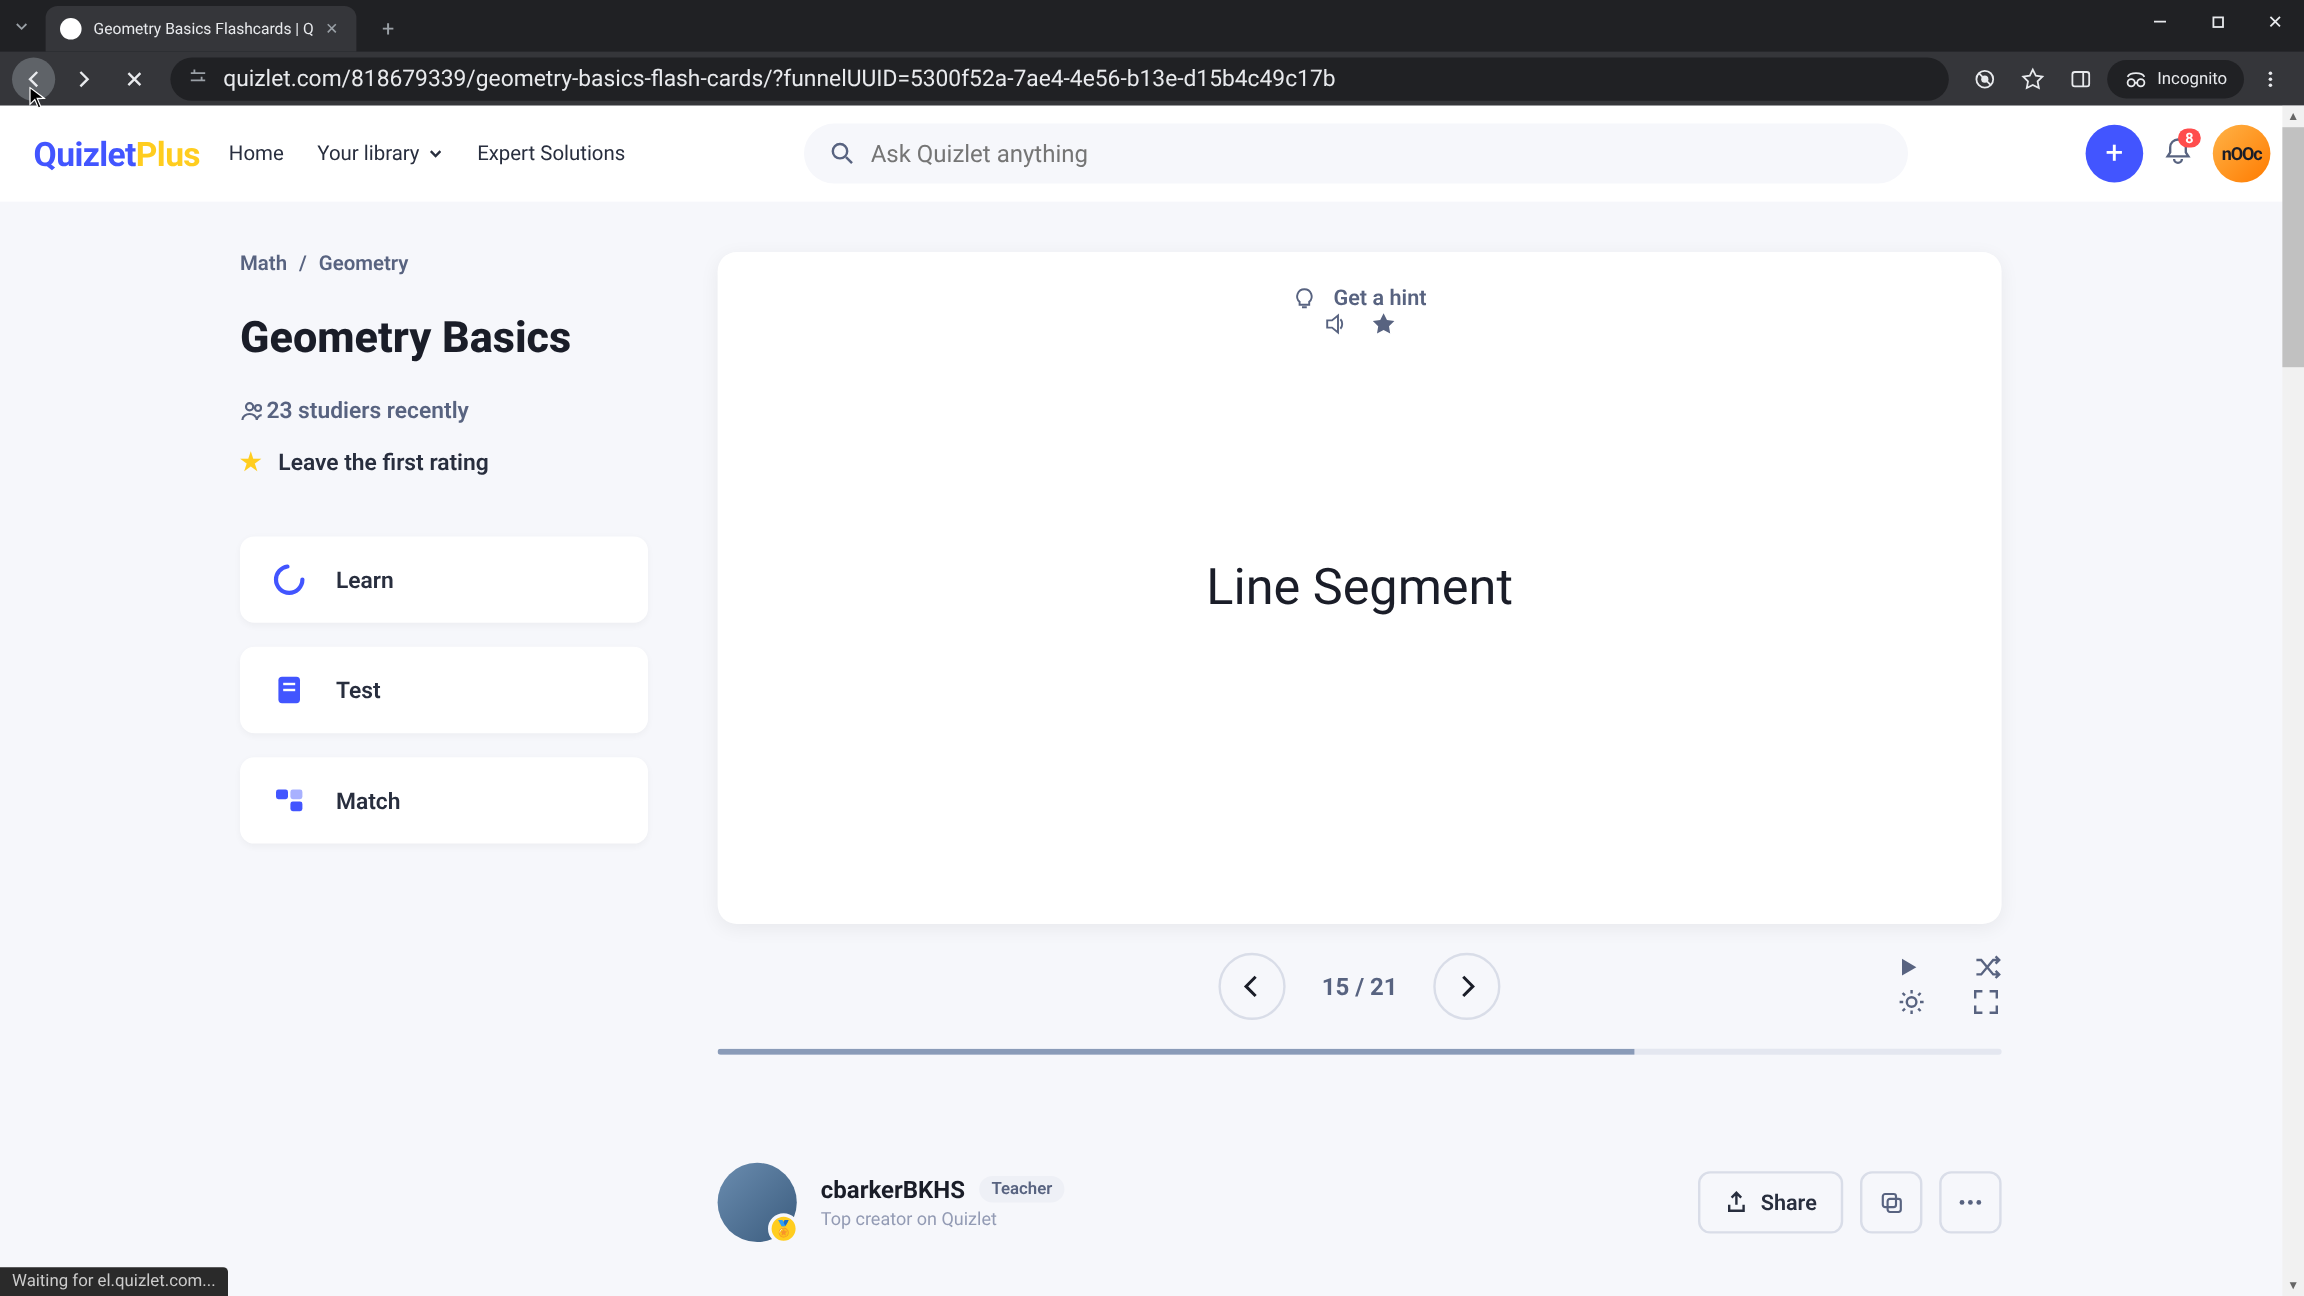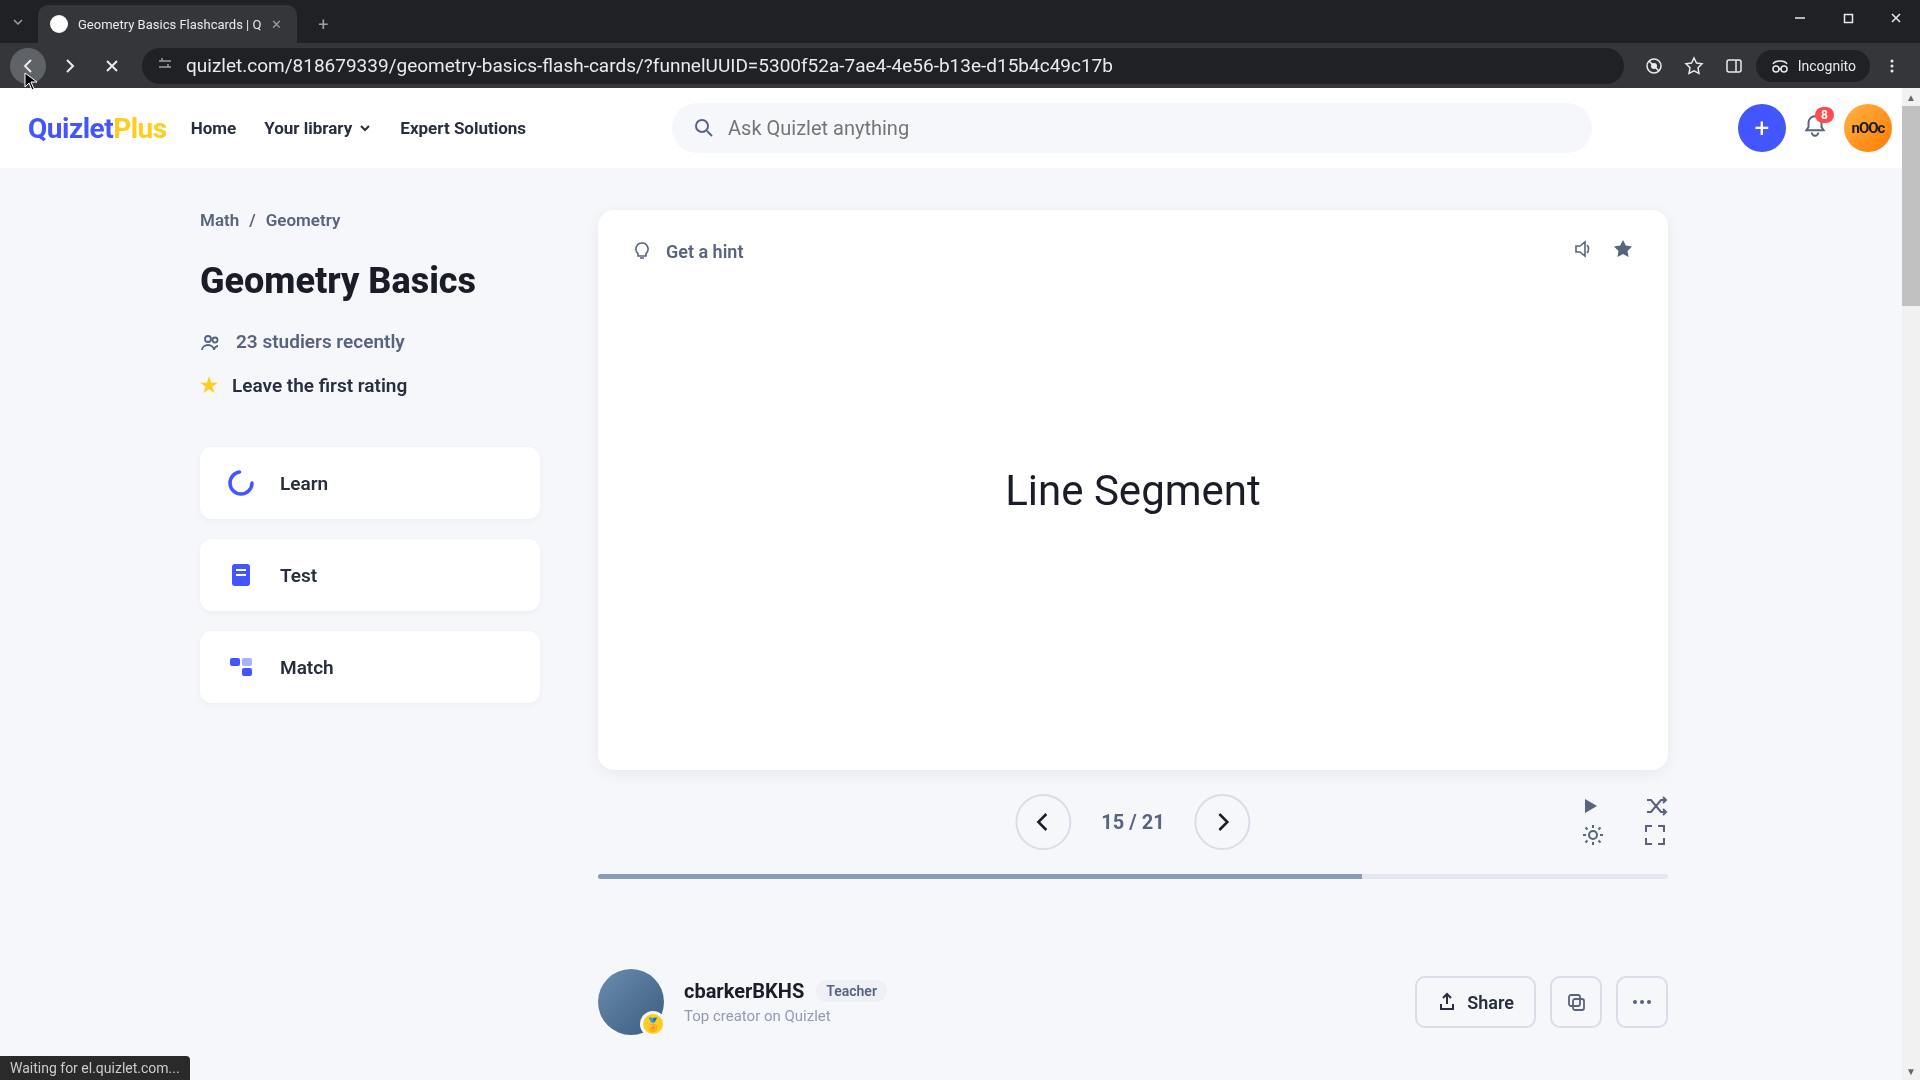--- a/index.html
+++ b/index.html
@@ -27,47 +27,47 @@
 .toolbar-icon { width: 36px; height: 36px; display: flex; align-items: center; justify-content: center; color: #e8eaed; cursor: pointer; border-radius: 50%; }
 .incognito-pill { display: flex; align-items: center; gap: 8px; background: #202124; border-radius: 18px; padding: 6px 14px; color: #e8eaed; font-size: 14px; }
 
 
 .page { background: #f6f7fb; height: calc(1080px - 88px); position: relative; overflow: hidden; }
 .header { height: 80px; background: #fff; display: flex; align-items: center; padding: 0 28px; gap: 24px; }
 .logo { font-size: 28px; font-weight: 700; letter-spacing: -0.5px; }
 .logo .q { color: #4255ff; }
 .logo .plus { color: #ffcd1f; }
 .nav-links { display: flex; align-items: center; gap: 28px; }
-.nav-link { color: #282e3e; font-size: 17px; font-weight: 700; cursor: pointer; display: flex; align-items: center; gap: 6px; }
+.nav-link { color: #282e3e; font-size: 17px; font-weight: 400; cursor: pointer; display: flex; align-items: center; gap: 6px; }
 .search-wrap { flex: 1; display: flex; justify-content: center; }
 .search { width: 920px; height: 50px; background: #f6f7fb; border-radius: 30px; display: flex; align-items: center; padding: 0 22px; gap: 14px; }
 .search input { border: none; background: transparent; outline: none; font-size: 20px; color: #ef4444; flex: 1; }
 .header-right { display: flex; align-items: center; gap: 16px; }
 .plus-btn { width: 48px; height: 48px; background: #4255ff; border-radius: 50%; display: flex; align-items: center; justify-content: center; color: #fff; font-size: 26px; cursor: pointer; }
 .bell-wrap { position: relative; cursor: pointer; }
 .bell-badge { position: absolute; top: -6px; right: -6px; background: #ff4d4d; color: #fff; border-radius: 10px; font-size: 12px; font-weight: 700; padding: 1px 6px; }
 .avatar { width: 48px; height: 48px; border-radius: 50%; background: linear-gradient(135deg,#ffb347,#ff7b00); display: flex; align-items: center; justify-content: center; color: #1a1d28; font-weight: 700; font-size: 15px; letter-spacing: -1px; }
 
 .body { display: flex; padding: 42px 0 0 200px; gap: 58px; }
 .left { width: 340px; }
 .breadcrumb { display: flex; gap: 10px; color: #586380; font-size: 17px; font-weight: 600; }
 .breadcrumb a { color: #586380; cursor: pointer; }
 .page-title { font-size: 36px; font-weight: 800; color: #1a1d28; margin-top: 30px; }
-.meta-row { display: flex; align-items: center; gap: 14px; margin-top: 28px; color: #586380; font-size: 19px; font-weight: 600; }
+.meta-row { display: flex; align-items: center; margin-top: 28px; color: #586380; font-size: 19px; font-weight: 600; }
 .meta-row svg, .meta-row .ic { color: #586380; }
 .rating-row { display: flex; align-items: center; gap: 14px; margin-top: 20px; font-size: 19px; font-weight: 600; color: #282e3e; cursor: pointer; }
 .star-y { color: #ffcd1f; font-size: 20px; }
 
 .modes { margin-top: 50px; display: flex; flex-direction: column; gap: 20px; }
 .mode { background: #fff; border-radius: 12px; height: 72px; display: flex; align-items: center; padding: 0 24px; gap: 22px; font-size: 19px; font-weight: 600; color: #282e3e; cursor: pointer; box-shadow: 0 2px 6px rgba(0,0,0,0.04); }
 .mode-ic { width: 34px; height: 34px; display: flex; align-items: center; justify-content: center; }
 
 .right { flex: 1; max-width: 1070px; }
 .card { background: #fff; border-radius: 16px; height: 560px; position: relative; padding: 28px 34px; box-shadow: 0 4px 16px rgba(0,0,0,0.06); cursor: pointer; }
-.card-top { display: flex; justify-content: space-between; align-items: center; }
+.card-top { display: flex; justify-content: space-between; align-items: center; flex-direction: column; }
 .hint { display: flex; align-items: center; gap: 14px; color: #586380; font-size: 18px; font-weight: 600; }
 .card-icons { display: flex; gap: 18px; color: #586380; }
 .card-icons > * { cursor: pointer; }
 .term { position: absolute; top: 50%; left: 50%; transform: translate(-50%,-50%); font-size: 42px; color: #1a1d28; font-weight: 400; }
 
 .controls { display: flex; align-items: flex-end; margin-top: 24px; height: 56px; position: relative; flex-direction: column; }
 .ctrl-left { display: flex; gap: 42px; color: #586380; }
 .ctrl-left > * { cursor: pointer; }
 .ctrl-center { position: absolute; left: 50%; transform: translateX(-50%); display: flex; align-items: center; gap: 30px; }
 .arrow-btn { width: 56px; height: 56px; border: 2px solid #d9dde8; border-radius: 50%; display: flex; align-items: center; justify-content: center; cursor: pointer; color: #1a1d28; }

